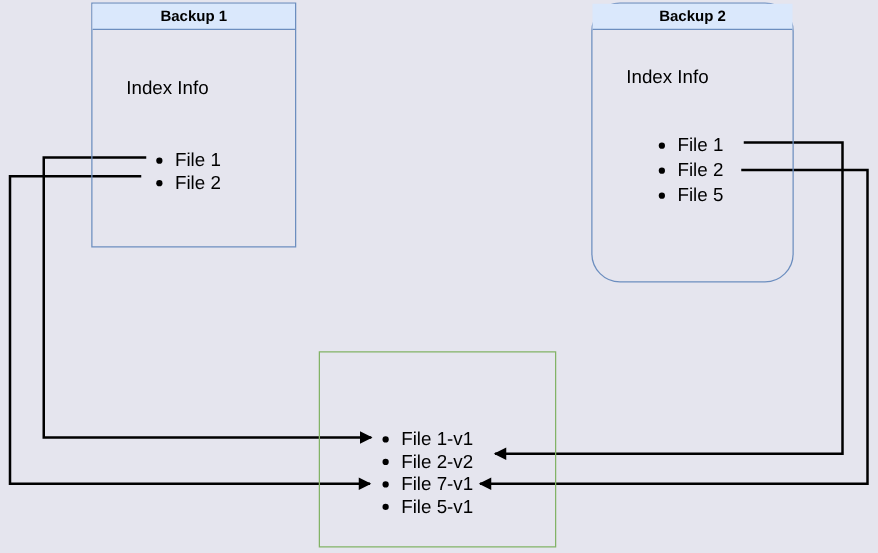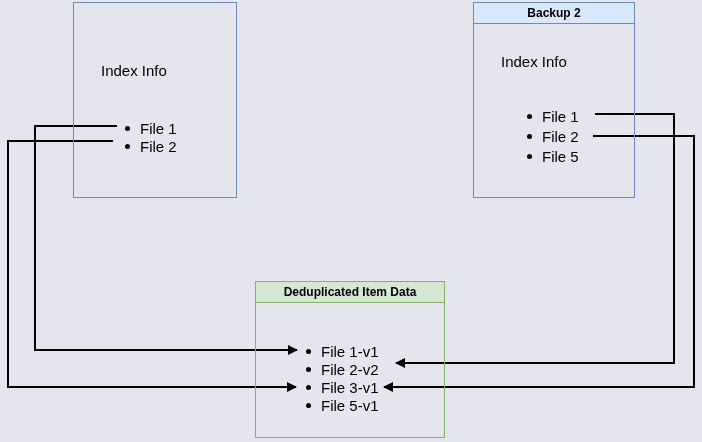--- a/index.html
+++ b/index.html
@@ -63,21 +63,21 @@
     background: #000;
     margin-right: 10px;
     flex: 0 0 auto;
   }
   
   #backup1 { left: 73px; top: 2px; width: 164px; height: 196px; }
   #backup1 .subtitle { left: 27px; top: 59px; }
   #backup1 ul { left: 51px; top: 116px; }
   #backup1 li { height: 18px; }
   
-  #backup2 { left: 473px; top: 2px; width: 162px; height: 196px; }
+  #backup2 { left: 473px; top: 2px; width: 162px; height: 224px; border-radius: 23px; }
   #backup2 .subtitle { left: 27px; top: 50px; }
   #backup2 ul { left: 53px; top: 103px; }
   #backup2 li { height: 20px; }
   
   #dedup { left: 255px; top: 281px; width: 190px; height: 157px; }
   #dedup ul { left: 50px; top: 60px; }
   #dedup li { height: 18px; }
 </style>
 </head>
 <body>
@@ -90,20 +90,21 @@
         <path d="M1,1 L11,6 L1,11 z" fill="#000"></path>
       </marker>
     </defs>
     <path d="M117,126 L35,126 L35,350 L297,350" fill="none" stroke="#000" stroke-width="2" marker-end="url(#arrow)"></path>
     <path d="M113,141 L8,141 L8,387 L296,387" fill="none" stroke="#000" stroke-width="2" marker-end="url(#arrow)"></path>
     <path d="M595,114 L674,114 L674,363 L396,363" fill="none" stroke="#000" stroke-width="2" marker-end="url(#arrow)"></path>
     <path d="M593,136 L694,136 L694,387 L384,387" fill="none" stroke="#000" stroke-width="2" marker-end="url(#arrow)"></path>
   </svg>
 
   <div class="node blue" id="backup1">
+    <div class="node-header">Backup 1</div>
     <div class="subtitle">Index Info</div>
     <ul class="file-list">
       <li>
         <span class="dot"></span>
         <span>File 1</span>
       </li>
       <li>
         <span class="dot"></span>
         <span>File 2</span>
       </li>
@@ -123,33 +124,32 @@
         <span>File 2</span>
       </li>
       <li>
         <span class="dot"></span>
         <span>File 5</span>
       </li>
     </ul>
   </div>
 
   <div class="node green" id="dedup">
-    <div class="node-header">Deduplicated Item Data</div>
     <ul class="file-list">
       <li>
         <span class="dot"></span>
         <span>File 1-v1</span>
       </li>
       <li>
         <span class="dot"></span>
         <span>File 2-v2</span>
       </li>
       <li>
         <span class="dot"></span>
-        <span>File 3-v1</span>
+        <span>File 7-v1</span>
       </li>
       <li>
         <span class="dot"></span>
         <span>File 5-v1</span>
       </li>
     </ul>
   </div>
 
 </div>
 

